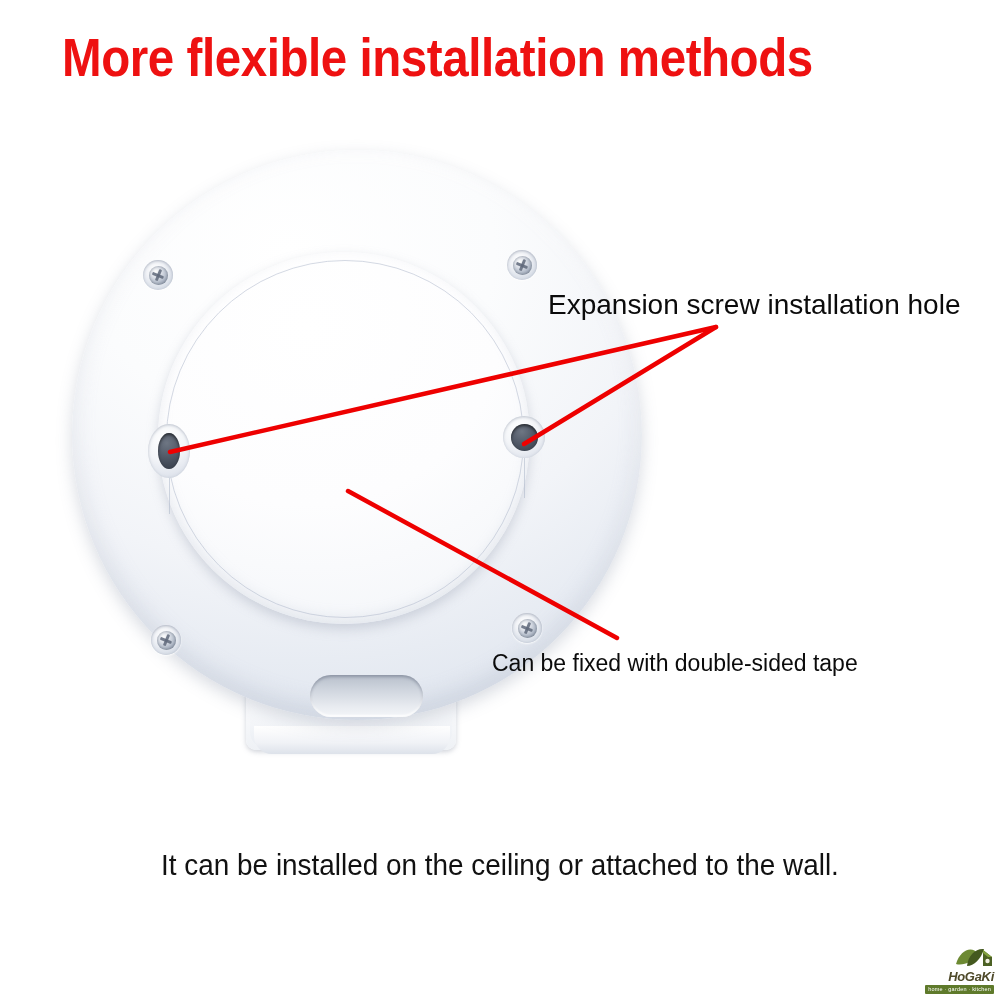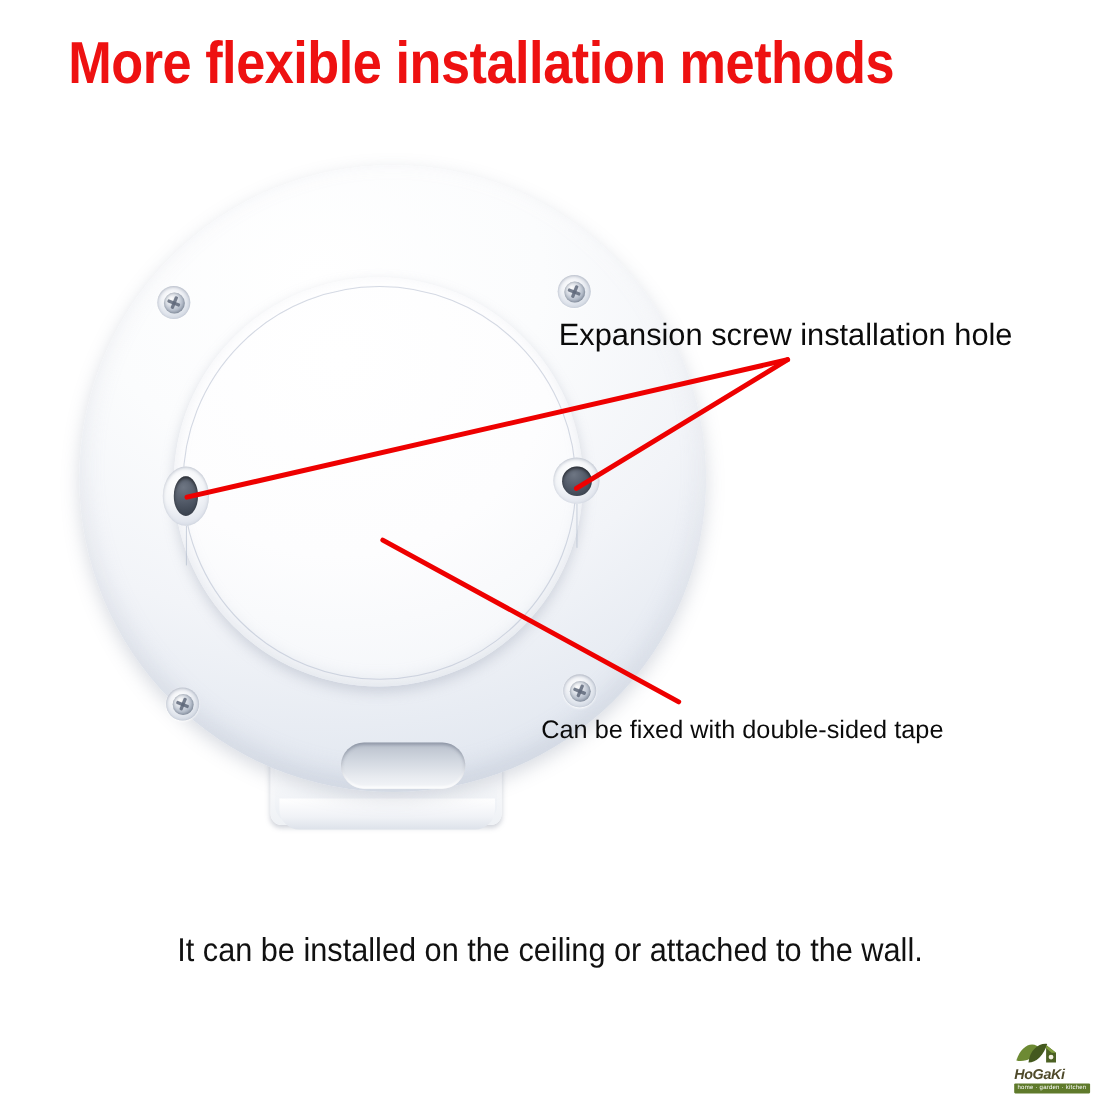--- a/index.html
+++ b/index.html
@@ -227,21 +227,21 @@
     pointer-events: none;
   }
 
   
   .callout {
     position: absolute;
     color: #0b0b0b;
     white-space: nowrap;
   }
   #label-expansion-hole {
-    left: 508px;
+    left: 548px;
     top: 288px;
     font-size: 28px;
     line-height: 34px;
   }
   #label-double-sided-tape {
     left: 492px;
     top: 646px;
     font-size: 23px;
     line-height: 34px;
   }
@@ -261,21 +261,21 @@
 
   
   #brand-logo {
     position: absolute;
     left: 922px;
     top: 932px;
     width: 72px;
     height: 62px;
     display: flex;
     flex-direction: column;
-    align-items: flex-start;
+    align-items: flex-end;
     justify-content: flex-end;
   }
   .logo-mark {
     width: 40px;
     height: 26px;
     position: relative;
     margin-bottom: 1px;
   }
   .logo-name {
     font-size: 13px;

